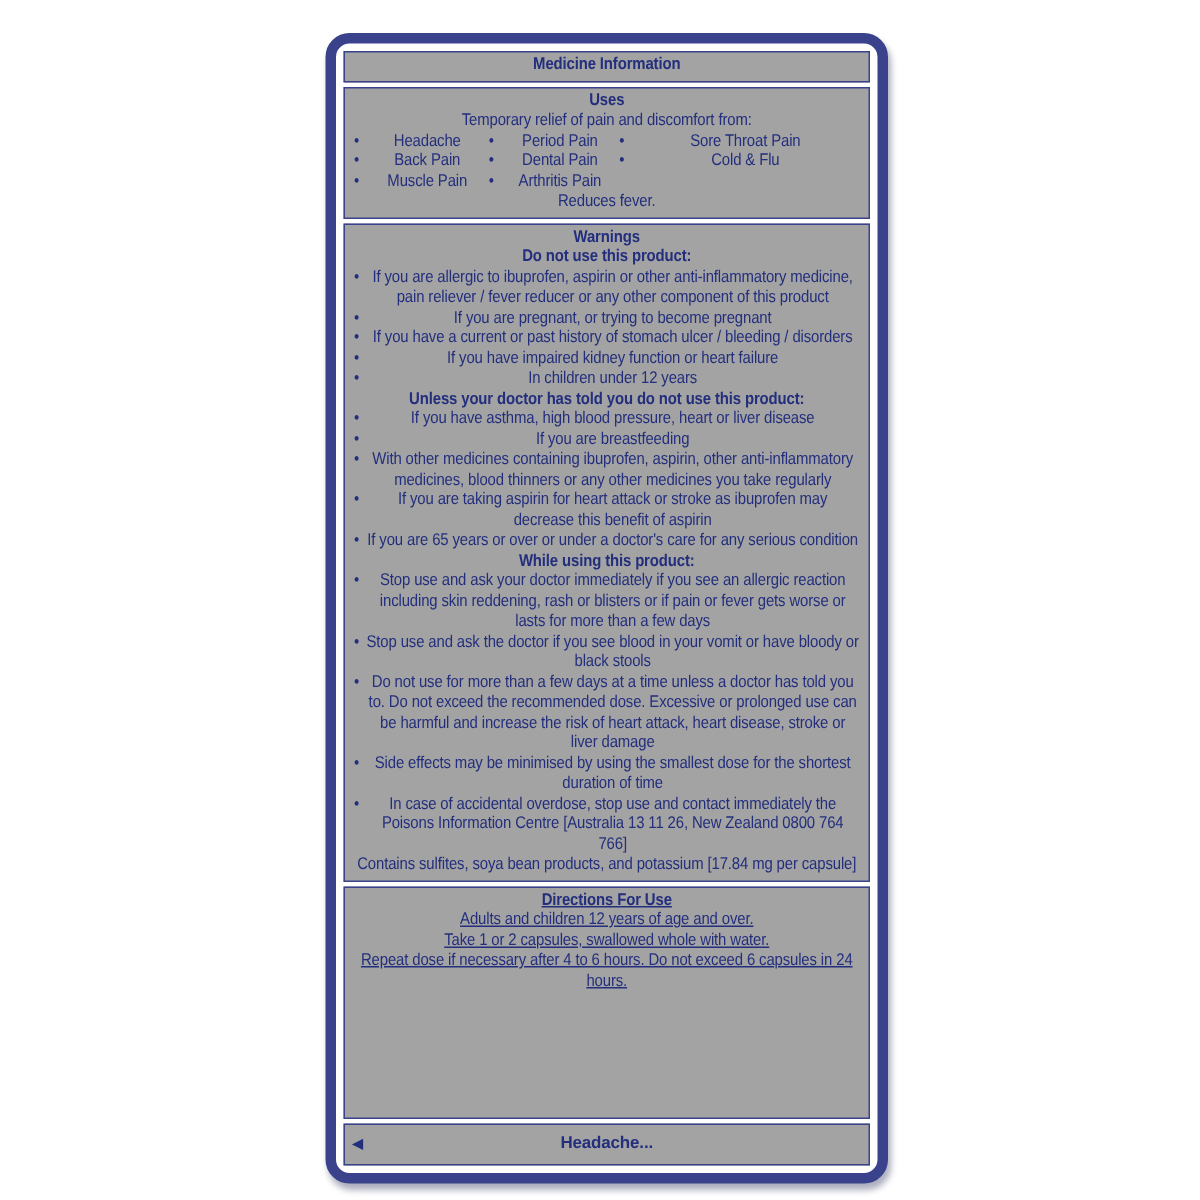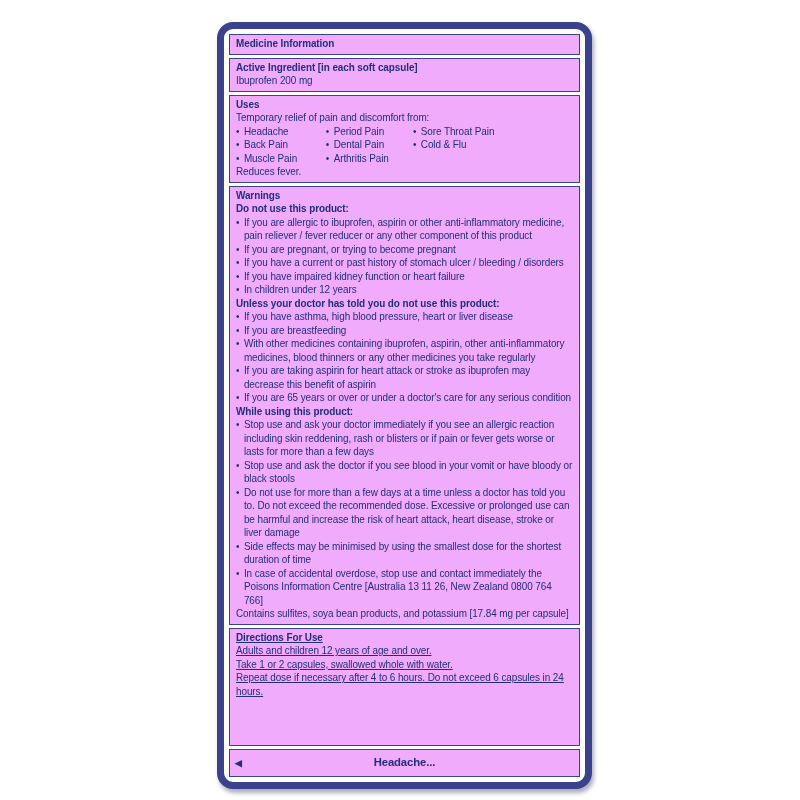--- a/index.html
+++ b/index.html
@@ -4,24 +4,24 @@
 <style>
   html,body{margin:0;padding:0;background:#ffffff;}
   body{width:800px;height:800px;position:relative;font-family:"Liberation Sans",sans-serif;}
   .panel{
     position:absolute;left:217px;top:22px;width:375px;height:767px;box-sizing:border-box;
     background:#ffffff;border:7px solid #39428a;border-radius:16px;
     padding:5px;display:flex;flex-direction:column;gap:3px;
     box-shadow:2px 4px 4px rgba(70,75,110,.45);
   }
   .box{
-    border:1.5px solid #39428a;background:#f0abfc;
+    border:1.5px solid #39428a;background:#a3a3a3;
     padding:2px 6px 3px 6px;color:#232e7d;
     font-size:11.3px;line-height:13.5px;letter-spacing:-0.1px;
-    overflow:hidden;flex:none;
+    overflow:hidden;flex:none;text-align:center;
   }
   .sq{width:113.64%;transform:scaleX(0.88);transform-origin:0 0;}
   .hd{font-weight:bold;}
   .box-directions{flex:1;text-decoration:underline;}
   ul{margin:0;padding:0;list-style:none;}
   li,.bitem{position:relative;padding-left:9px;}
   .blt{position:absolute;left:0;top:0;}
   .cols{display:flex;}
   .col1{width:102px;flex:none;}
   .col2{width:99px;flex:none;}
@@ -37,26 +37,20 @@
 </style>
 </head>
 <body>
 
 <div class="panel">
 
   <div class="box">
     <div class="sq hd">Medicine Information</div>
   </div>
 
-  <div class="box">
-    <div class="sq">
-      <div class="hd">Active Ingredient [in each soft capsule]</div>
-      <div>Ibuprofen 200 mg</div>
-    </div>
-  </div>
 
   <div class="box">
     <div class="sq">
       <div class="hd">Uses</div>
       <div>Temporary relief of pain and discomfort from:</div>
       <div class="cols">
         <div class="col1">
           <div class="bitem"><span class="blt">•</span><span>Headache</span></div>
           <div class="bitem"><span class="blt">•</span><span>Back Pain</span></div>
           <div class="bitem"><span class="blt">•</span><span>Muscle Pain</span></div>

